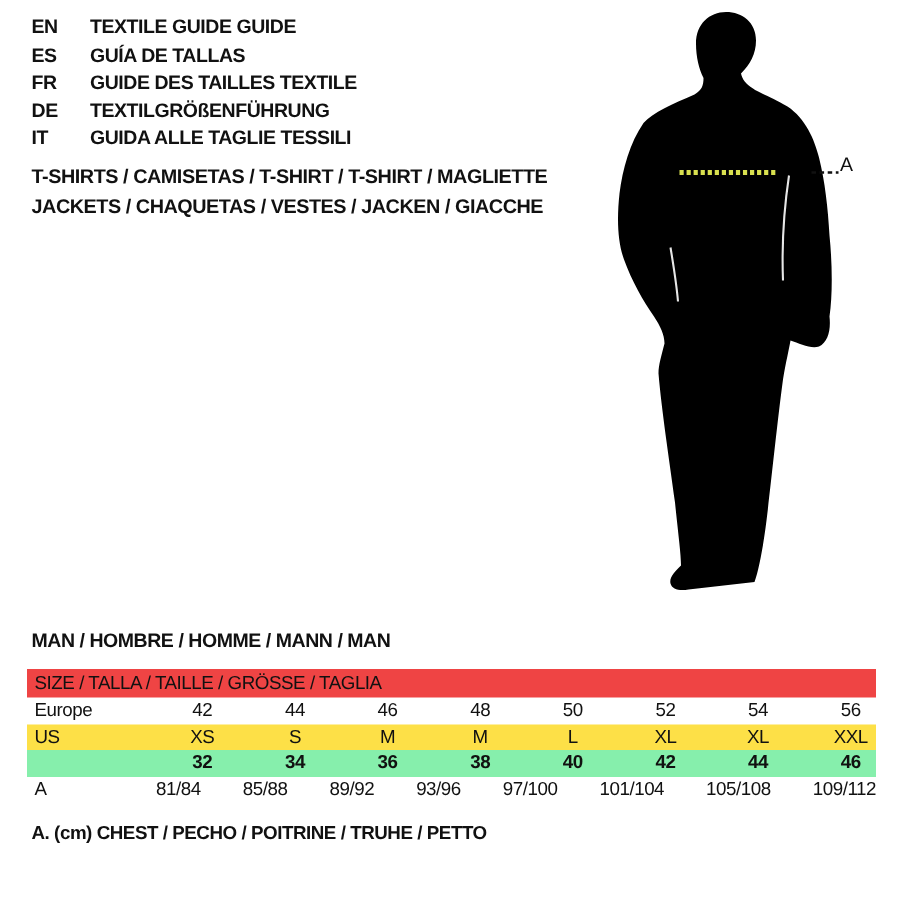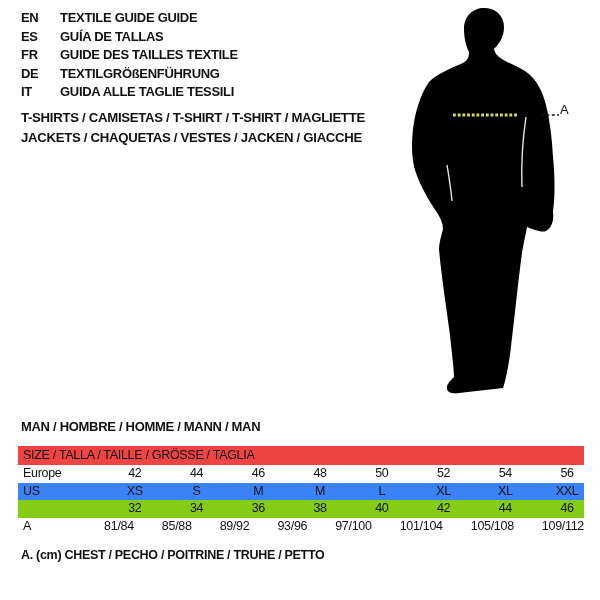--- a/index.html
+++ b/index.html
@@ -99,32 +99,32 @@
         <span class="rlabel">Europe</span>
         <span class="cell">42</span>
         <span class="cell">44</span>
         <span class="cell">46</span>
         <span class="cell">48</span>
         <span class="cell">50</span>
         <span class="cell">52</span>
         <span class="cell">54</span>
         <span class="cell">56</span>
       </div>
-      <div class="trow" style="background: #3b82f6;">
+      <div class="trow" style="background: #fde047;">
         <span class="rlabel">US</span>
         <span class="cell">XS</span>
         <span class="cell">S</span>
         <span class="cell">M</span>
         <span class="cell">M</span>
         <span class="cell">L</span>
         <span class="cell">XL</span>
         <span class="cell">XL</span>
         <span class="cell">XXL</span>
       </div>
-      <div class="trow" style="background: #84cc16;">
+      <div class="trow" style="background: #86efac; font-weight: bold;">
         <span class="rlabel"></span>
         <span class="cell">32</span>
         <span class="cell">34</span>
         <span class="cell">36</span>
         <span class="cell">38</span>
         <span class="cell">40</span>
         <span class="cell">42</span>
         <span class="cell">44</span>
         <span class="cell">46</span>
       </div>

